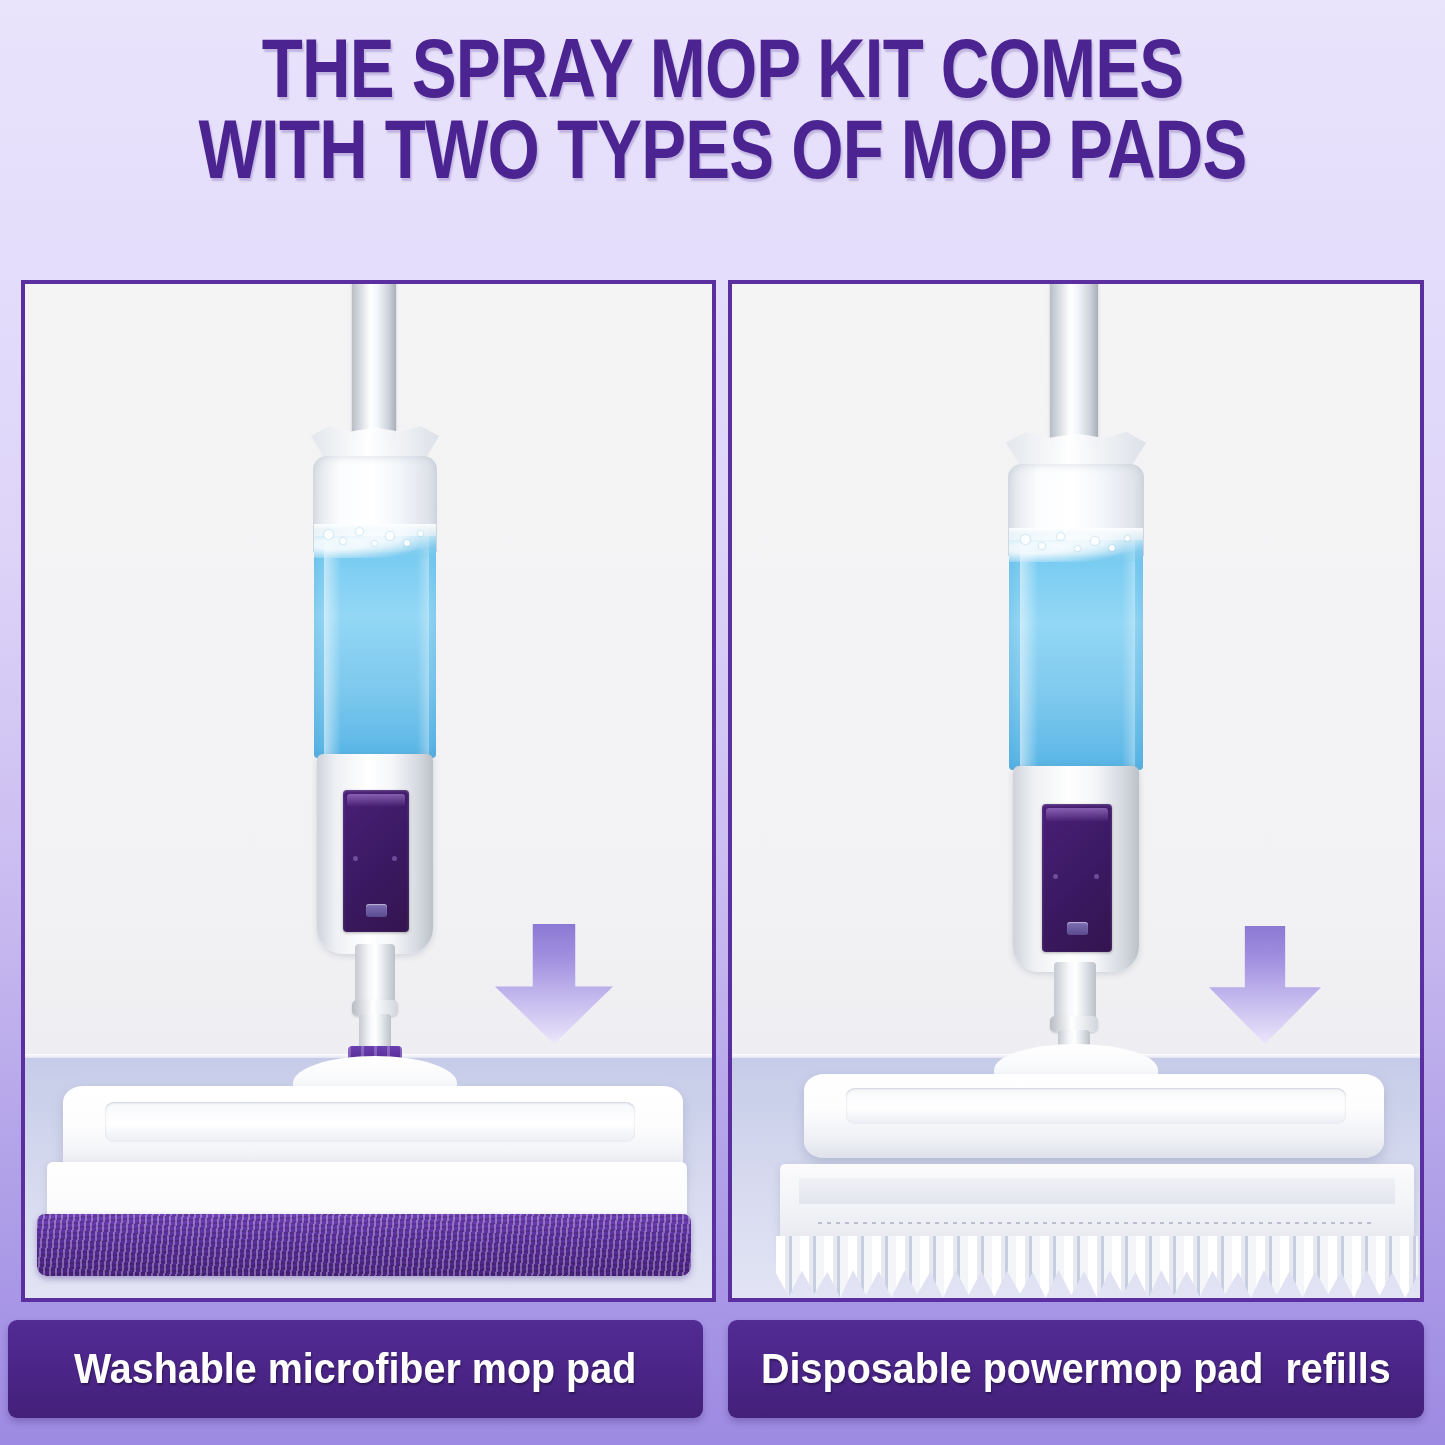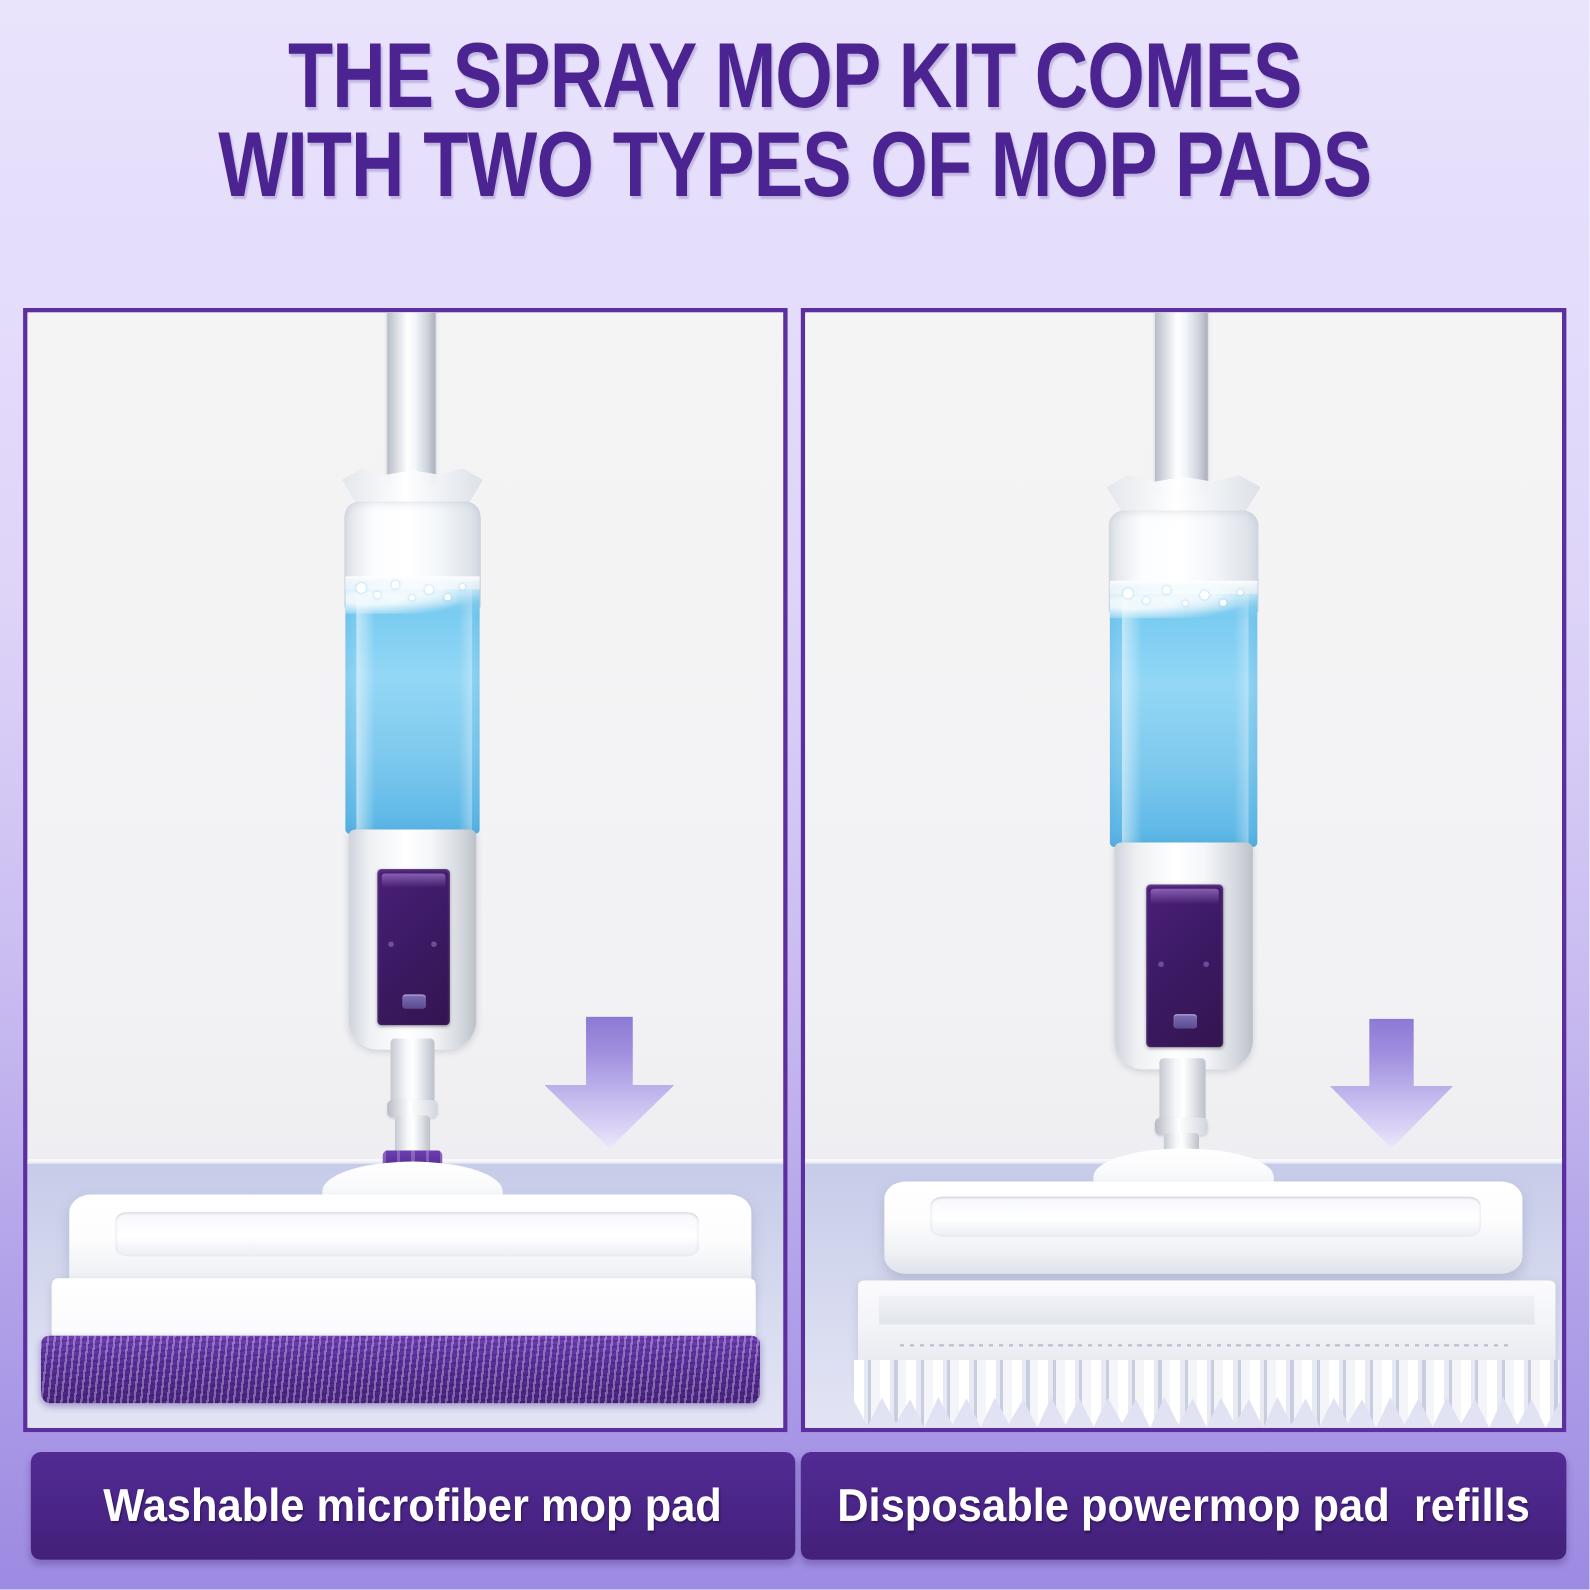--- a/index.html
+++ b/index.html
@@ -163,21 +163,21 @@
     border-radius:9px;
     box-shadow:0 4px 6px rgba(90,70,150,.45);
     display:flex;align-items:center;justify-content:center;
     box-sizing:border-box;
   }
   .caption span{
     color:#ffffff;font-weight:bold;font-size:42px;
     transform:scaleX(0.94);white-space:pre;
     text-shadow:1px 2px 2px rgba(0,0,0,.35);
   }
-  #caption-left{left:28px;width:695px;}
+  #caption-left{left:8px;width:695px;}
   #caption-right{left:728px;width:696px;}
 </style>
 </head>
 <body>
 
 <div id="title">THE SPRAY MOP KIT COMES
 WITH TWO TYPES OF MOP PADS</div>
 
 <div class="panel" id="panel-left">
   <div class="scene">

